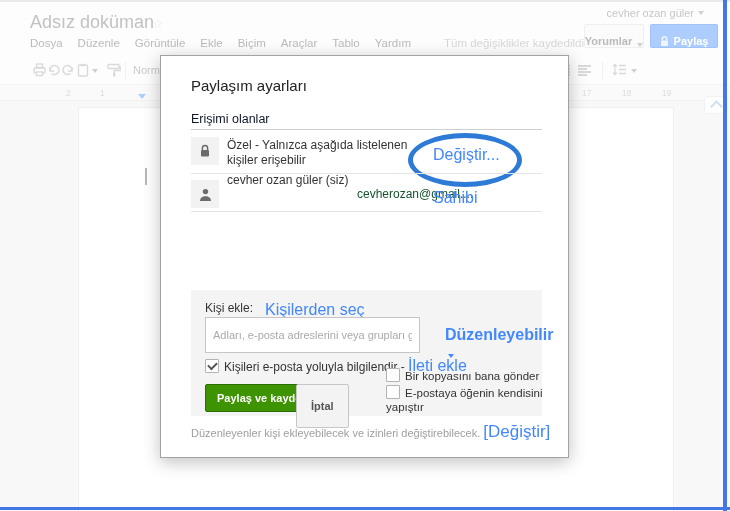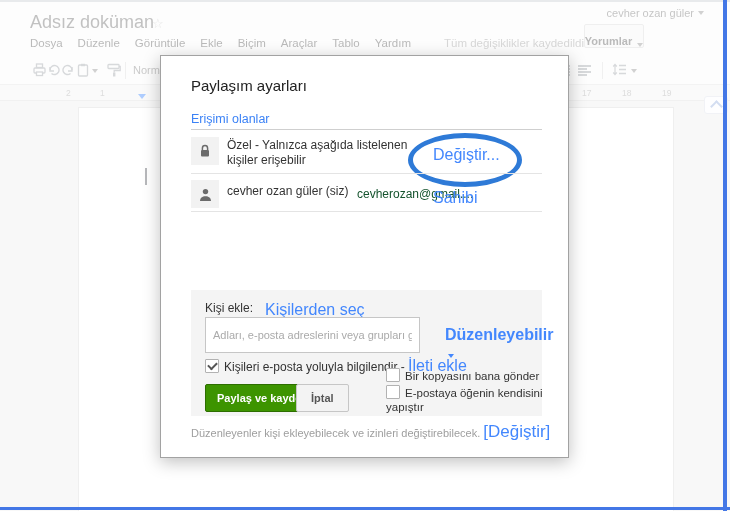--- a/index.html
+++ b/index.html
@@ -46,38 +46,38 @@
   .chev-up{width:7px;height:7px;border-top:2px solid #9db4e0;border-left:2px solid #9db4e0;transform:rotate(45deg);margin-top:3px;}
   
   .overlay{left:0;top:0;width:730px;height:511px;background:rgba(255,255,255,0.55);}
   
   .frame-right{left:723px;top:0;width:4px;height:511px;background:#4377e6;}
   .frame-bottom{left:0;top:507px;width:730px;height:3px;background:#4377e6;}
   
   .dialog{left:160px;top:55px;width:407px;height:401px;background:#fff;border:1px solid #a2a2a2;
           box-shadow:0 4px 16px rgba(0,0,0,0.25);}
   .dlg-title{left:30px;top:21px;font-size:15px;color:#222;}
-  .access-header{left:30px;top:56px;font-size:12.5px;color:#3b82f6;}
+  .access-header{left:30px;top:56px;font-size:12.5px;color:#0f172a;}
   .rule{left:30px;width:351px;height:0;border-top:1px solid #cfcfcf;}
   .rule.light{border-top-color:#e4e4e4;}
   .icon-tile{width:28px;height:28px;background:#f2f2f2;display:flex;align-items:center;justify-content:center;}
   .row-text{font-size:12px;line-height:15px;color:#333;}
   .link{color:#4387fd;text-decoration:none;font-size:16px;cursor:pointer;}
   .ellipse{left:247px;top:77px;width:104px;height:44px;border:5px solid #2e7ad7;border-radius:50%;}
   .panel{left:30px;top:234px;width:351px;height:126px;background:#f4f4f4;}
   .pl{position:absolute;font-size:12px;color:#333;}
   .add-input{position:absolute;left:14px;top:27px;width:199px;height:30px;border:1px solid #c6c6c6;background:#fff;
              font-family:"Liberation Sans","DejaVu Sans",sans-serif;font-size:11px;color:#333;padding:2px 7px;}
   .add-input::placeholder{color:#aaa;}
   .cb{display:inline-block;width:12px;height:12px;background:#fff;border:1px solid #b2b2b2;border-radius:1px;
       vertical-align:-2px;position:relative;margin-right:5px;}
   .cb .tick{position:absolute;left:2px;top:2px;width:7px;height:4px;border-left:2px solid #555;border-bottom:2px solid #555;transform:rotate(-45deg);}
   .btn-green{position:absolute;left:14px;top:94px;height:28px;padding:0 11px;background:#3d9400;border:1px solid #2d6e00;
              border-radius:2px;color:#fff;font-size:11px;font-weight:bold;display:flex;align-items:center;}
-  .btn-cancel{position:absolute;left:105px;top:94px;height:28px;padding:0 14px;background:#f3f3f3;border:1px solid #c6c6c6;
+  .btn-cancel{position:absolute;left:105px;top:94px;height:44px;padding:0 14px;background:#f3f3f3;border:1px solid #c6c6c6;
              border-radius:2px;color:#555;font-size:11px;font-weight:bold;display:flex;align-items:center;}
   .footer{left:30px;top:366px;font-size:11px;color:#9e9e9e;}
   .cbgroup{position:absolute;left:195px;top:78px;width:160px;font-size:11.5px;color:#333;line-height:14px;}
 </style>
 </head>
 <body>
 
 <div class="screen">
 
   <div class="abs topline"></div>
@@ -99,20 +99,27 @@
     <span>Araçlar</span>
     <span>Tablo</span>
     <span>Yardım</span>
     <span class="save-status">Tüm değişiklikler kaydedildi</span>
   </div>
 
   <div class="abs btn btn-comments">
     <span>Yorumlar</span>
     <span class="caret"></span>
   </div>
+  <div class="abs btn btn-share">
+    <svg width="9" height="11" viewBox="0 0 9 11">
+      <path d="M2.3 4.5 V3 a2.2 2.2 0 0 1 4.4 0 V4.5" fill="none" stroke="#dfe9ff" stroke-width="1.4"></path>
+      <rect x="1" y="4.5" width="7" height="5.5" rx="0.8" fill="#dfe9ff"></rect>
+    </svg>
+    <span>Paylaş</span>
+  </div>
 
   <div class="abs toolbar">
     <svg class="ticon" style="left:32px" width="15" height="14" viewBox="0 0 15 14">
       <rect x="2" y="5" width="11" height="5" rx="1" fill="none" stroke="#a7abb0" stroke-width="1.3"></rect>
       <rect x="4.5" y="1" width="6" height="3.5" fill="none" stroke="#a7abb0" stroke-width="1.3"></rect>
       <rect x="4.5" y="9" width="6" height="3.5" fill="#fff" stroke="#a7abb0" stroke-width="1.3"></rect>
     </svg>
     <svg class="ticon" style="left:47px" width="13" height="13" viewBox="0 0 13 13">
       <path d="M3 4 L3 8 L7 8" fill="none" stroke="#a7abb0" stroke-width="1.4"></path>
       <path d="M3 7 a4.5 4.5 0 1 1 1.5 3.4" fill="none" stroke="#a7abb0" stroke-width="1.4"></path>
@@ -180,21 +187,21 @@
     <a class="abs link" style="left:272px;top:90px">Değiştir...</a>
     <div class="abs ellipse"></div>
     <div class="abs rule light" style="top:117px"></div>
 
     <div class="abs icon-tile" style="left:30px;top:124px">
       <svg width="13" height="13" viewBox="0 0 13 13">
         <circle cx="6.5" cy="3.6" r="2.7" fill="#6b6b6b"></circle>
         <path d="M1 13 c0-3.2 2.4-4.8 5.5-4.8 s5.5 1.6 5.5 4.8 z" fill="#6b6b6b"></path>
       </svg>
     </div>
-    <div class="abs row-text" style="left:66px;top:128px">cevher ozan güler (siz)</div>
+    <div class="abs row-text" style="left:66px;top:117px">cevher ozan güler (siz)</div>
     <div class="abs row-text" style="left:196px;top:131px;color:#14532d">cevherozan@gmail....</div>
     <a class="abs link" style="left:272px;top:133px">Sahibi</a>
     <div class="abs rule light" style="top:155px"></div>
 
     <div class="abs panel">
       <span class="pl" style="left:14px;top:11px">Kişi ekle:</span>
       <a class="link" style="position:absolute;left:74px;top:11px">Kişilerden seç</a>
 
       <input class="add-input" type="text" placeholder="Adları, e-posta adreslerini veya grupları girin..." style="">
 

